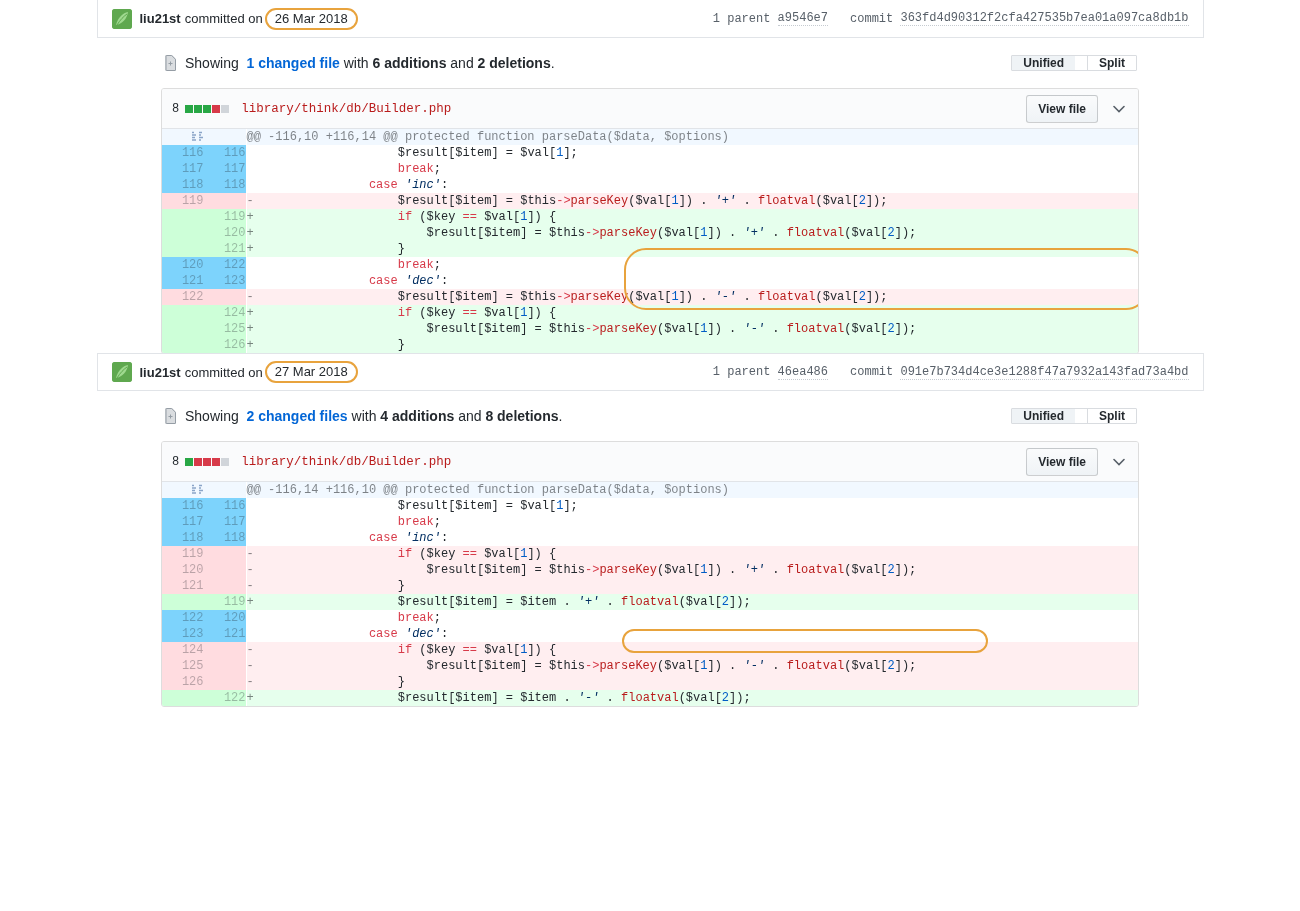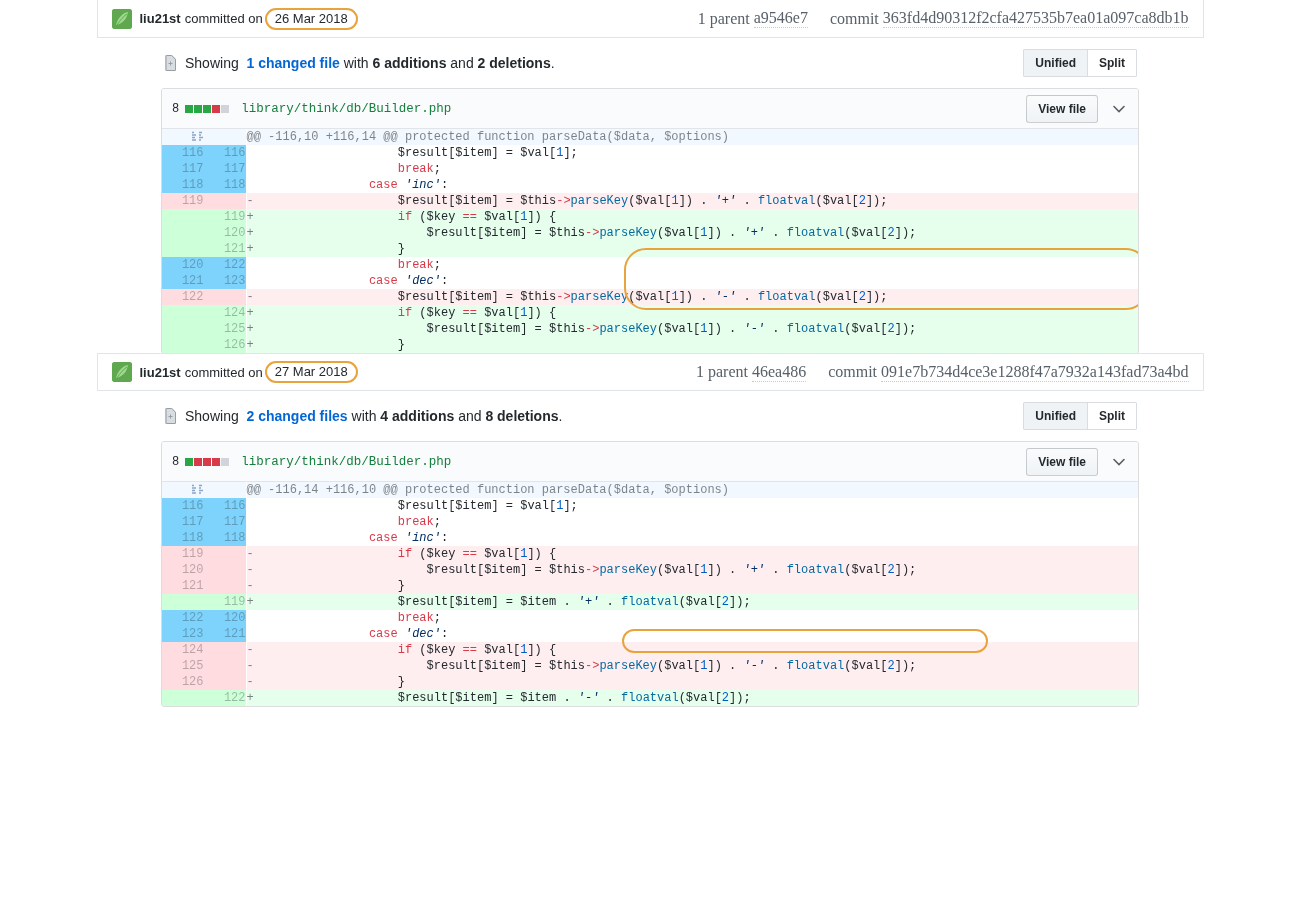--- a/index.html
+++ b/index.html
@@ -46,22 +46,22 @@
     border: 2px solid #e8a33d;
     border-radius: 14px;
     padding: 1px 8px 2px 8px;
     line-height: 15px;
     position: relative;
     top: 0px;
   }
   .meta-right {
     margin-left: auto;
     display: flex; align-items: center;
-    font-family: Liberation Serif, serif;
-    font-size: 16px;
+    font-family: Liberation Mono, monospace;
+    font-size: 12px;
     color: #586069;
     white-space: nowrap;
     text-align: center;
   }
   .meta-right .parent-label { color: #586069; }
   .sha {
     color: #586069;
     border-bottom: 1px dotted #c6cbd1;
   }
   .meta-right .sep { display: inline-block; width: 22px; }
@@ -78,21 +78,22 @@
   .file-icon { margin-right: 8px; display:flex; align-items:center; }
   .showing-text { font-size: 14px; color: #24292e; }
   .showing-text .lnk { color: #0366d6; font-weight: bold; text-decoration: none; }
   .showing-text b { font-weight: bold; }
   .segmented {
     margin-left: auto;
     display: flex;
     border: 1px solid #d9dce0;
     border-radius: 1px;
     overflow: hidden;
-    height: 28px;
+    height: 16px;
+    gap: 12px;
   }
   .segmented .seg {
     padding: 0 11px;
     display: flex; align-items: center;
     font-size: 12px; font-weight: bold;
     color: #24292e;
     background: #fff;
     cursor: pointer;
   }
   .segmented .seg.active { background: #eff3f6; }
@@ -118,21 +119,21 @@
     font-size: 12px; color: #24292e;
     margin-right: 6px;
   }
   .diffstat { display: flex; gap: 1px; margin-right: 12px; }
   .diffstat span { width: 8px; height: 8px; display:block; }
   .blk-add { background: #28a745; }
   .blk-del { background: #d73a49; }
   .blk-non { background: #d1d5da; }
   .file-path {
     font-family: "Liberation Mono", monospace;
-    font-size: 12.5px; color: #15803d;
+    font-size: 12.5px; color: #b91c1c;
   }
   .file-actions { margin-left: auto; display: flex; align-items: center; }
   .btn-viewfile {
     border: 1px solid rgba(27,31,35,.2);
     border-radius: 3px;
     background: linear-gradient(180deg,#fafbfc,#eff3f6);
     font-size: 12px; font-weight: bold;
     color: #24292e;
     padding: 4px 11px;
     cursor: pointer;
@@ -178,21 +179,21 @@
   tr.hunk td.num { background: #f1f8ff; color: rgba(27,31,35,.3); }
   tr.hunk td.code { background: #f1f8ff; color: rgba(27,31,35,.55); }
   tr.add td.num { background: #cdffd8; color: rgba(27,31,35,.3); }
   tr.add td.code { background: #e6ffed; }
   tr.del td.num { background: #ffdce0; color: rgba(27,31,35,.3); }
   tr.del td.code { background: #ffeef0; }
 
   
   .k { color: #d73a49; }
   .s { color: #032f62; font-style: italic; }
-  .f { color: #0369a1; }
+  .f { color: #b91c1c; }
   .n { color: #005cc5; }
   .v { color: #24292e; }
   .op { color: #d73a49; }
   .marker { color: rgba(27,31,35,.55); }
 
   
   .hl {
     position: absolute;
     border: 2.5px solid #e8a33d;
     border-radius: 22px;

